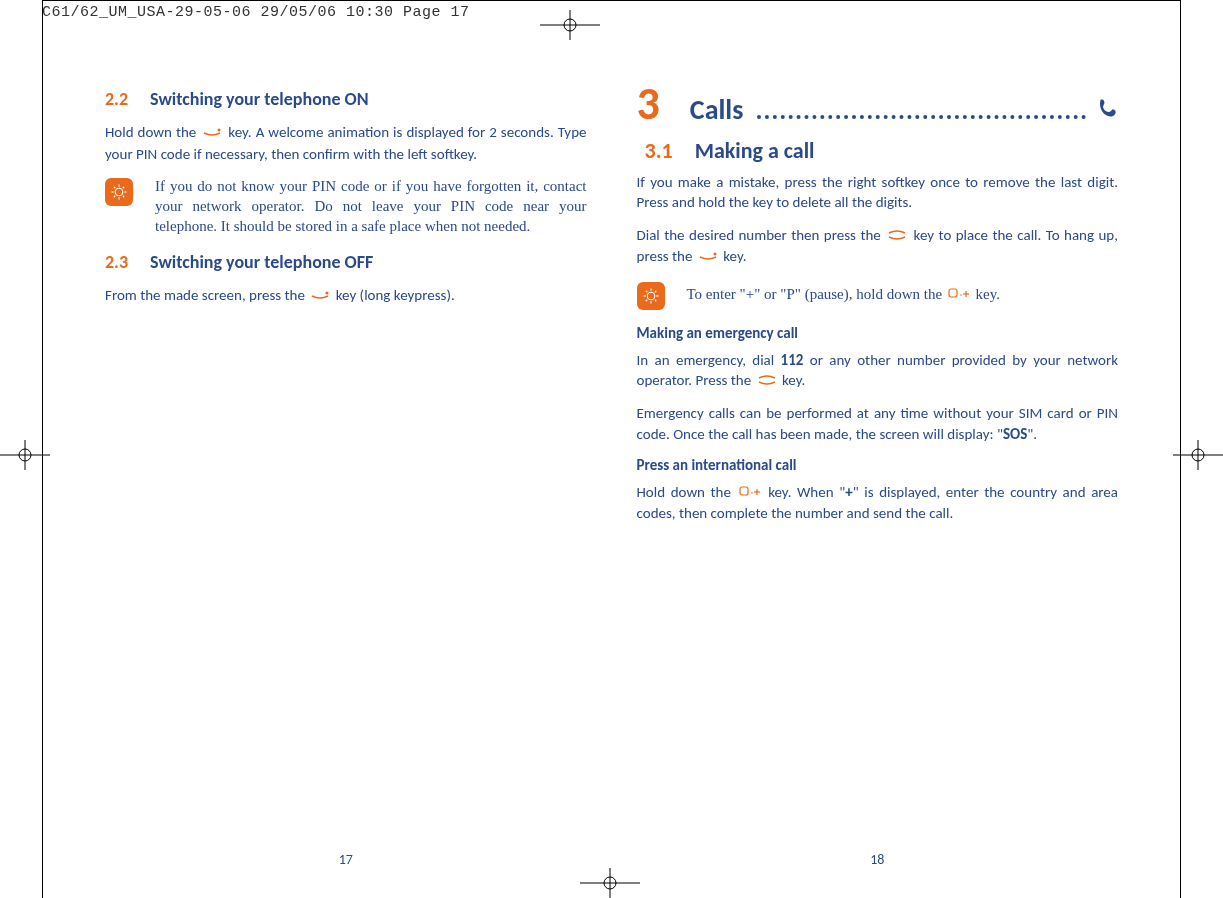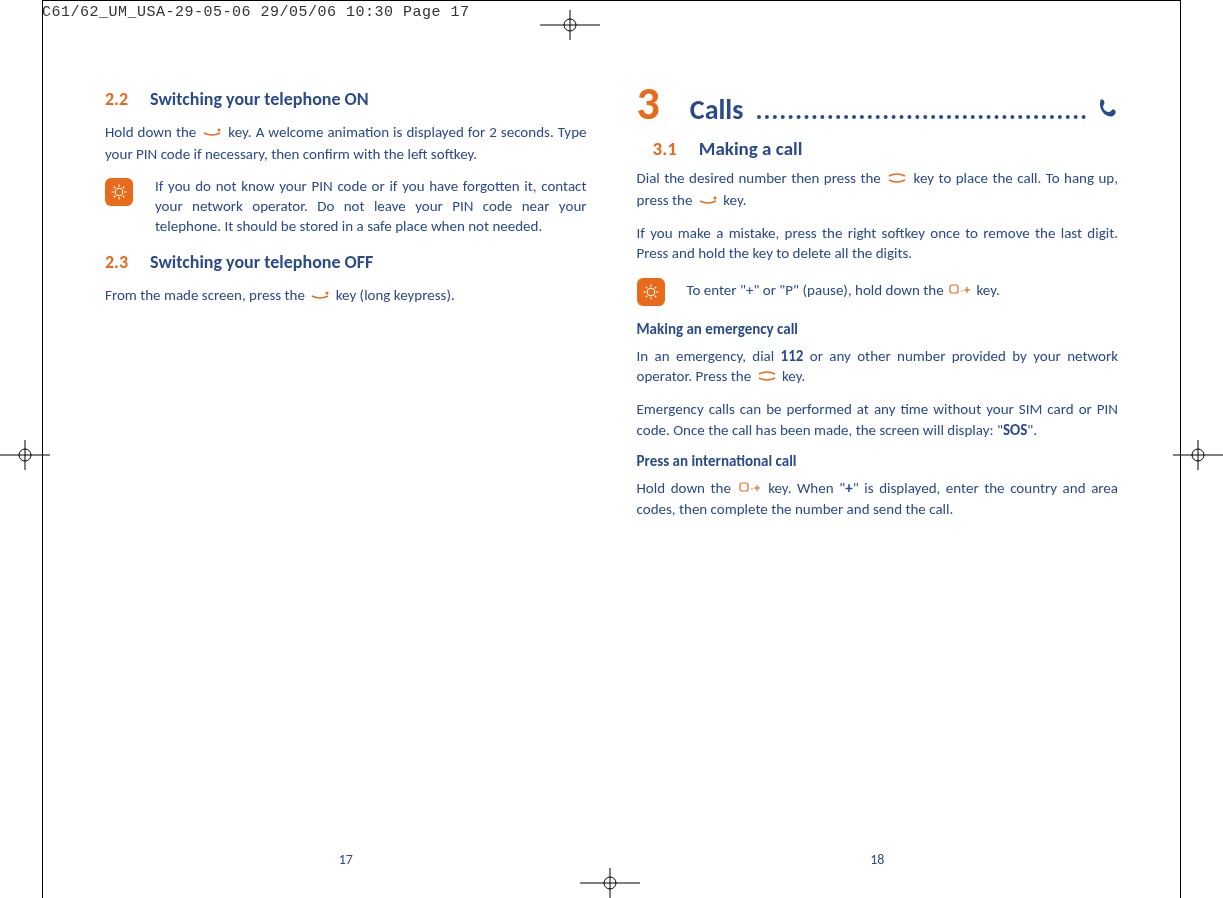--- a/index.html
+++ b/index.html
@@ -77,23 +77,23 @@
     padding: 10px 25px;
     position: relative;
   }
   h2 {
     font-size: 18px;
     font-weight: bold;
     margin: 8px 0 12px 0;
   }
   h2 .num { color: #e86a1a; margin-right: 22px; }
   h3 {
-    font-size: 19px;
-    font-weight: bold;
-    margin: 6px 0 8px 16px;
+    font-size: 22px;
+    font-weight: bold;
+    margin: 6px 0 8px 8px;
   }
   h3 .num { color: #e86a1a; margin-right: 22px; }
   p { margin: 0 0 12px 0; line-height: 1.35; text-align: justify; }
   .note {
     display: flex;
     align-items: flex-start;
     margin: 6px 0 14px 0;
   }
   .note .bulb {
     flex: 0 0 auto;
@@ -101,21 +101,21 @@
     height: 28px;
     background: #e86a1a;
     border-radius: 6px;
     display: flex;
     align-items: center;
     justify-content: center;
     margin-right: 22px;
     margin-top: 2px;
   }
   .note .bulb svg { width: 18px; height: 18px; }
-  .note .text { flex: 1; text-align: justify; line-height: 1.35; }
+  .note .text { flex: 1; text-align: justify; line-height: 1.35; font-family: Liberation Serif, serif; }
   .note-inline .text { padding-top: 4px; }
   .chapter-head {
     display: flex;
     align-items: baseline;
     margin-bottom: 10px;
     position: relative;
   }
   .chapter-num {
     color: #e86a1a;
     font-size: 46px;
@@ -246,34 +246,34 @@
       <span class="phone-icon">
         <svg viewBox="0 0 24 24">
             <path d="M5 3 C5 3 8 2 9 5 C10 8 7 9 8 12 C9 15 12 17 15 16 C18 15 17 12 20 14 C23 16 21 20 18 21 C10 23 2 13 5 3 Z" fill="#2a4a8a"></path>
           </svg>
       </span>
     </div>
 
     <h3>
       <span class="num">3.1</span><span>Making a call</span>
     </h3>
+    <p>If you make a mistake, press the right softkey once to remove the last digit. Press and hold the key to delete all the digits.</p>
     <p>
       <span>Dial the desired number then press the</span>
       <span class="key-icon"><svg width="20" height="10" viewBox="0 0 20 10">
             <path d="M2 3 Q10 -1 18 3" stroke="#e86a1a" stroke-width="1.5" fill="none"></path>
             <path d="M2 7 Q10 11 18 7" stroke="#e86a1a" stroke-width="1.5" fill="none"></path>
           </svg></span>
       <span>key to place the call. To hang up, press the</span>
       <span class="key-icon"><svg width="20" height="12" viewBox="0 0 20 12">
             <path d="M2 8 Q10 12 18 8" stroke="#e86a1a" stroke-width="1.5" fill="none"></path>
             <circle cx="17" cy="5" r="1.5" fill="#e86a1a"></circle>
           </svg></span>
       <span>key.</span>
     </p>
-    <p>If you make a mistake, press the right softkey once to remove the last digit. Press and hold the key to delete all the digits.</p>
 
     <div class="note note-inline">
       <div class="bulb">
         <svg viewBox="0 0 24 24">
             <circle cx="12" cy="12" r="5" fill="none" stroke="#fff" stroke-width="1.5"></circle>
             <line x1="12" y1="2" x2="12" y2="5" stroke="#fff" stroke-width="1.5"></line>
             <line x1="12" y1="19" x2="12" y2="22" stroke="#fff" stroke-width="1.5"></line>
             <line x1="2" y1="12" x2="5" y2="12" stroke="#fff" stroke-width="1.5"></line>
             <line x1="19" y1="12" x2="22" y2="12" stroke="#fff" stroke-width="1.5"></line>
             <line x1="5" y1="5" x2="7" y2="7" stroke="#fff" stroke-width="1.5"></line>

